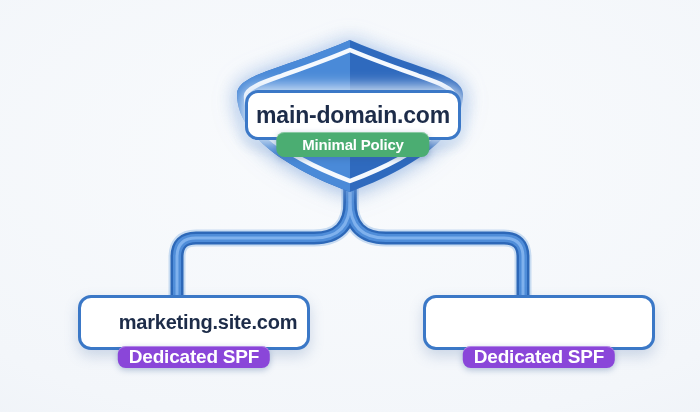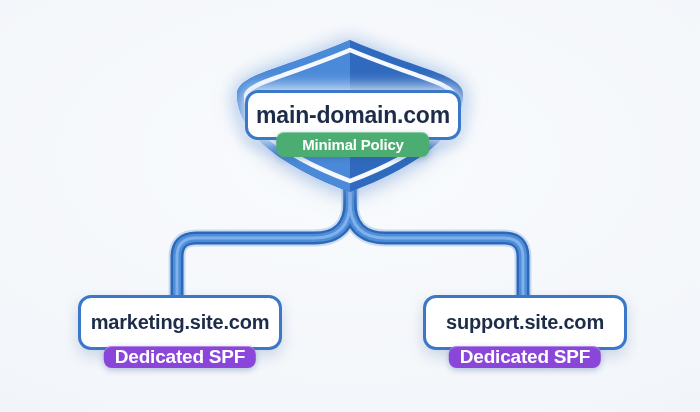--- a/index.html
+++ b/index.html
@@ -23,20 +23,21 @@
     display:flex;align-items:center;justify-content:center;
     color:#1d2c49;font-weight:700;letter-spacing:-0.2px;
   }
   .node-main{
     left:245px;top:90px;width:210px;height:44px;font-size:23px;
     box-shadow:0 0 14px 4px rgba(222,235,250,.95), 0 5px 12px rgba(70,110,170,.28);
   }
   .node-child{
     width:198px;height:49px;top:295px;font-size:20px;
     box-shadow:0 6px 14px rgba(80,115,170,.25);
+    padding-left:28px;
   }
   .node-left{left:78px;}
   .node-right{left:423px;}
 
   .badge{
     position:absolute;left:50%;transform:translateX(-50%);
     color:#ffffff;font-weight:700;white-space:nowrap;
     display:flex;align-items:center;justify-content:center;
     border-radius:8px;
     box-shadow:inset 0 1px 0 rgba(255,255,255,.35), 0 2px 6px rgba(50,90,150,.35);
@@ -87,17 +88,16 @@
     <span>main-domain.com</span>
     <span class="badge badge-main" style="background-color: rgb(75, 173, 114);">Minimal Policy</span>
   </div>
 
   <div class="node node-child node-left">
     <span>marketing.site.com</span>
     <span class="badge badge-child" style="background-color: rgb(138, 70, 217);">Dedicated SPF</span>
   </div>
 
   <div class="node node-child node-right">
-    <span>support.site.com</span>
     <span class="badge badge-child" style="background-color: rgb(138, 70, 217);">Dedicated SPF</span>
   </div>
 
 </div>
 
 </body></html>

